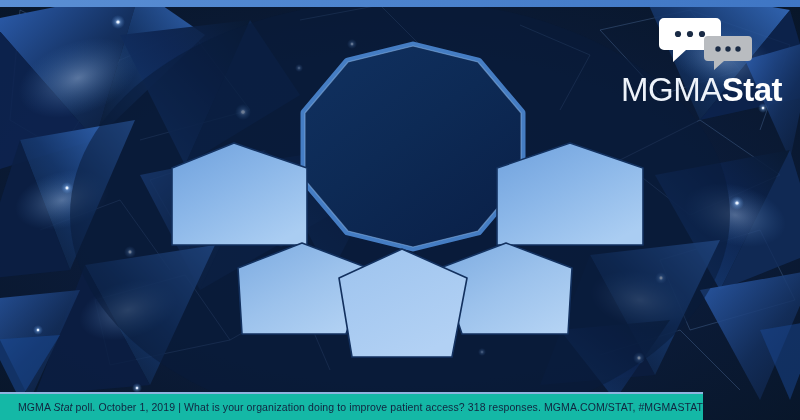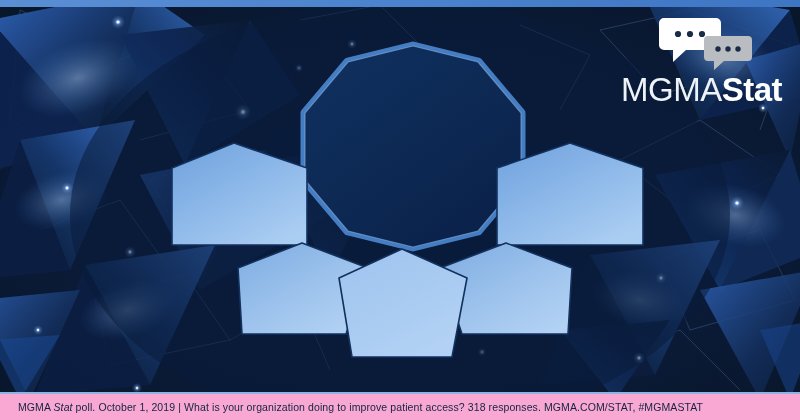--- a/index.html
+++ b/index.html
@@ -18,22 +18,22 @@
   
   #bg{position:absolute;inset:0;width:800px;height:420px;}
   #topstrip{
     position:absolute;left:0;top:0;width:800px;height:7px;
     background:linear-gradient(90deg,#5b8fd4 0%,#4e85cf 40%,#3f76c4 100%);
     z-index:4;
   }
 
   
   #footer{
-    position:absolute;left:0;bottom:0;width:800px;height:26px;
-    background:#f9a8d4;
+    position:absolute;left:0;bottom:0;width:703px;height:26px;
+    background:#14b8a6;
     border-top:2px solid #8fb4e0;
     z-index:6;
     display:flex;align-items:center;
   }
   #footer .ftxt{
     padding-left:18px;
     font-size:10.5px;
     letter-spacing:.1px;
     color:#11243f;
     white-space:nowrap;

